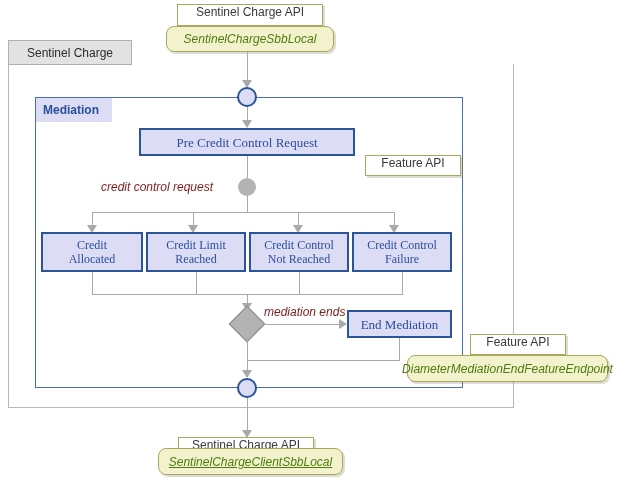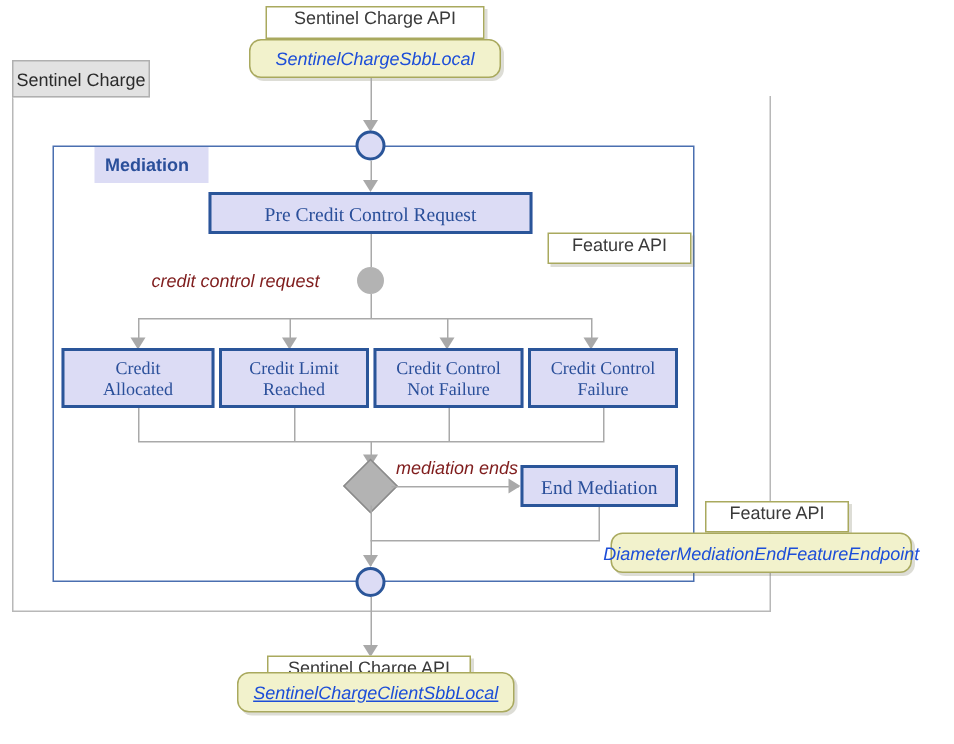--- a/index.html
+++ b/index.html
@@ -25,21 +25,21 @@
     top: 64px;
     width: 504px;
     height: 343px;
     border: 1px solid #b8b8b8;
     border-top: none;
     background: transparent;
   }
   #outer-tab {
     left: 8px;
     top: 40px;
-    width: 92px;
+    width: 124px;
     height: 25px;
     background: #e2e2e2;
     border: 1px solid #b0b0b0;
     display: flex;
     align-items: center;
     justify-content: center;
     font-size: 12px;
     color: #2b2b2b;
     box-sizing: border-box;
   }
@@ -67,21 +67,20 @@
     width: 76px;
     height: 24px;
     background: #dcdcf5;
     display: flex;
     align-items: center;
     padding-left: 7px;
     font-size: 12px;
     font-weight: bold;
     color: #2a4f9a;
     box-sizing: border-box;
-    margin-left: 27px;
   }
 
   
   .act-box {
     border: 2px solid #2a5599;
     background: #dcdcf5;
     display: flex;
     align-items: center;
     justify-content: center;
     text-align: center;
@@ -96,21 +95,21 @@
   
   .note-body {
     background: #f2f2cc;
     border: 1px solid #a9a95e;
     border-radius: 8px;
     display: flex;
     align-items: center;
     justify-content: center;
     font-style: italic;
     font-size: 12px;
-    color: #1d4ed8;
+    color: #4d7c0f;
     box-sizing: border-box;
     box-shadow: 2px 2px 0 rgba(120,120,90,0.25);
   }
   .note-title {
     background: #ffffff;
     border: 1px solid #a9a95e;
     display: flex;
     justify-content: center;
     font-size: 12px;
     color: #3a3a3a;
@@ -231,21 +230,21 @@
   <div class="abs act-box small" style="left:41px; top:232px; width:102px; height:40px; flex-direction:column;">
     <span>Credit</span>
     <span>Allocated</span>
   </div>
   <div class="abs act-box small" style="left:146px; top:232px; width:100px; height:40px; flex-direction:column;">
     <span>Credit Limit</span>
     <span>Reached</span>
   </div>
   <div class="abs act-box small" style="left:249px; top:232px; width:100px; height:40px; flex-direction:column;">
     <span>Credit Control</span>
-    <span>Not Failure</span>
+    <span>Not Reached</span>
   </div>
   <div class="abs act-box small" style="left:352px; top:232px; width:100px; height:40px; flex-direction:column;">
     <span>Credit Control</span>
     <span>Failure</span>
   </div>
 
   <div class="abs line-v" style="left:92px; top:272px; height:22px;"></div>
   <div class="abs line-v" style="left:196px; top:272px; height:22px;"></div>
   <div class="abs line-v" style="left:299px; top:272px; height:22px;"></div>
   <div class="abs line-v" style="left:402px; top:272px; height:22px;"></div>

